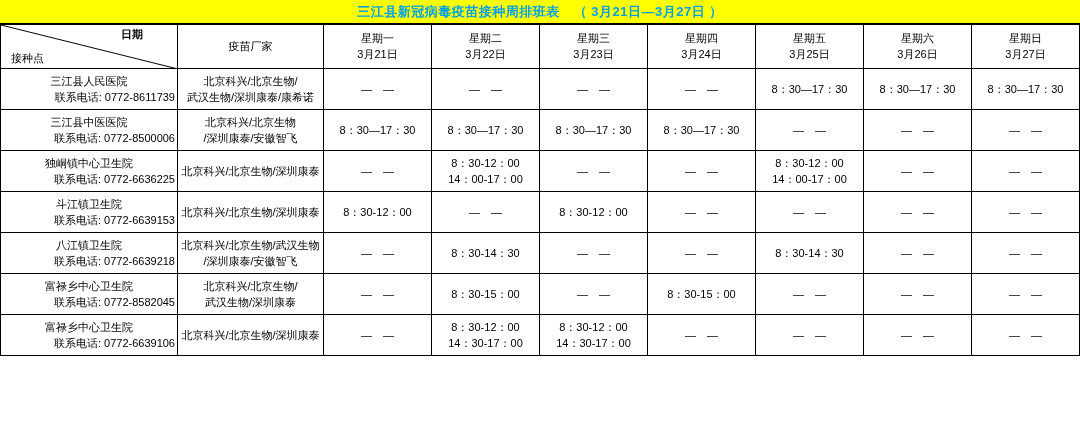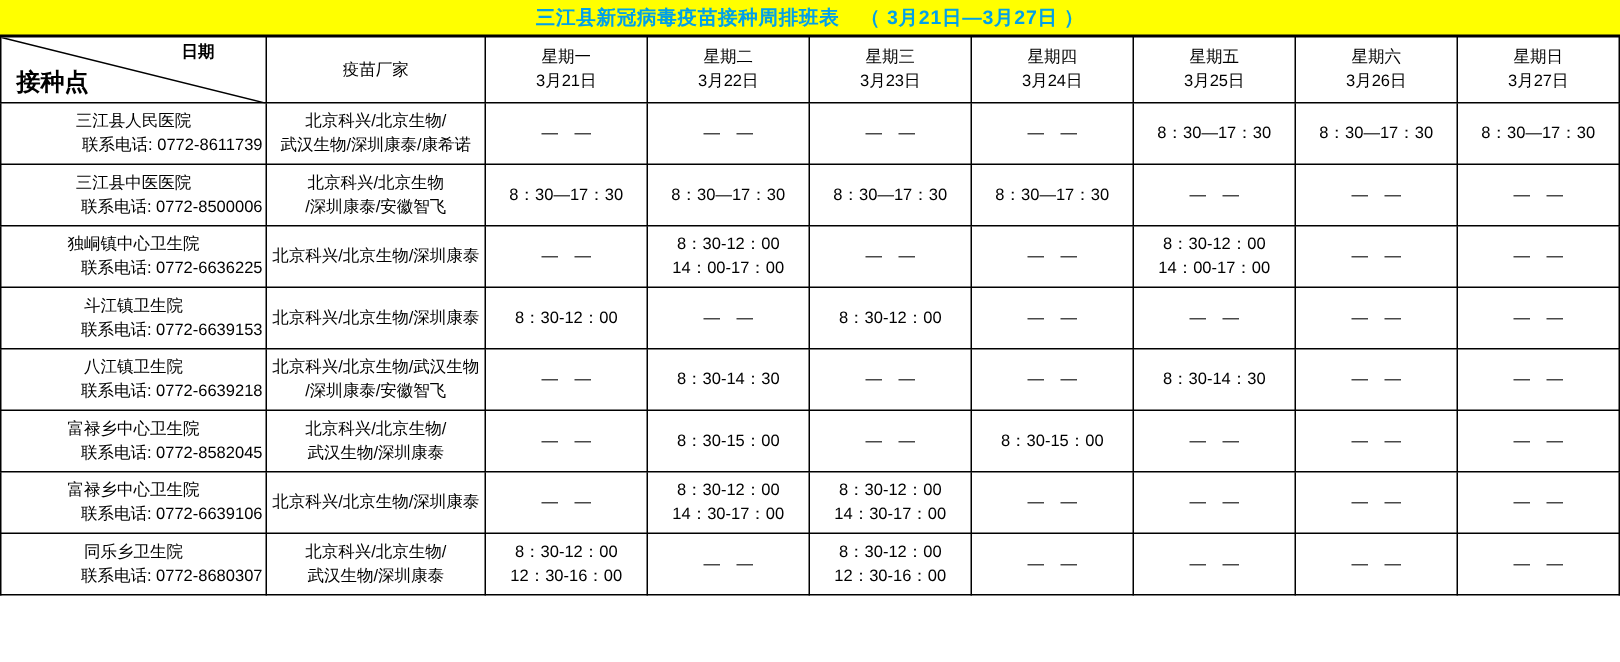--- a/index.html
+++ b/index.html
@@ -70,22 +70,22 @@
     position: absolute;
     top: 2px;
     right: 34px;
     font-size: 11px;
     font-weight: bold;
   }
   .hdr-corner .lbl-site {
     position: absolute;
     bottom: 2px;
     left: 10px;
-    font-size: 16px;
-    font-weight: bold;
+    font-size: 11px;
+    font-weight: normal;
   }
   .hdr-vendor {
     font-weight: bold;
     font-size: 11px;
   }
   .hdr-day {
     font-weight: bold;
     font-size: 11px;
     line-height: 1.45;
   }
@@ -270,32 +270,15 @@
         <td class="time-cell">—　—</td>
         <td class="time-cell">8：30-12：00
 14：30-17：00</td>
         <td class="time-cell">8：30-12：00
 14：30-17：00</td>
         <td class="time-cell">—　—</td>
         <td class="time-cell">—　—</td>
         <td class="time-cell">—　—</td>
         <td class="time-cell">—　—</td>
       </tr>
-      <tr class="row">
-        <td class="site-cell">
-          <span class="site-name">同乐乡卫生院</span>
-          <span class="site-phone">联系电话: 0772-8680307</span>
-        </td>
-        <td class="vendor-cell time-cell">北京科兴/北京生物/
-武汉生物/深圳康泰</td>
-        <td class="time-cell">8：30-12：00
-12：30-16：00</td>
-        <td class="time-cell">—　—</td>
-        <td class="time-cell">8：30-12：00
-12：30-16：00</td>
-        <td class="time-cell">—　—</td>
-        <td class="time-cell">—　—</td>
-        <td class="time-cell">—　—</td>
-        <td class="time-cell">—　—</td>
-      </tr>
     </tbody>
   </table>
 </div>
 
 </body></html>

